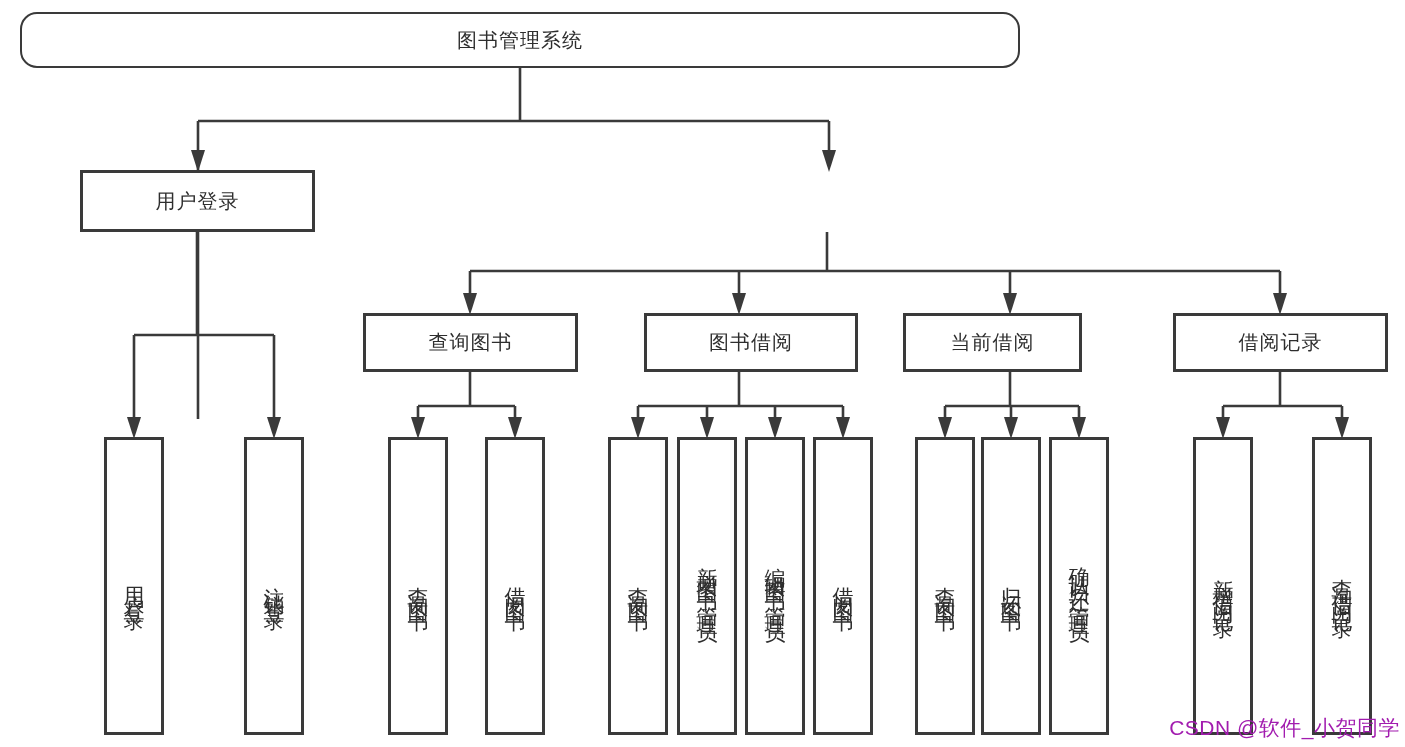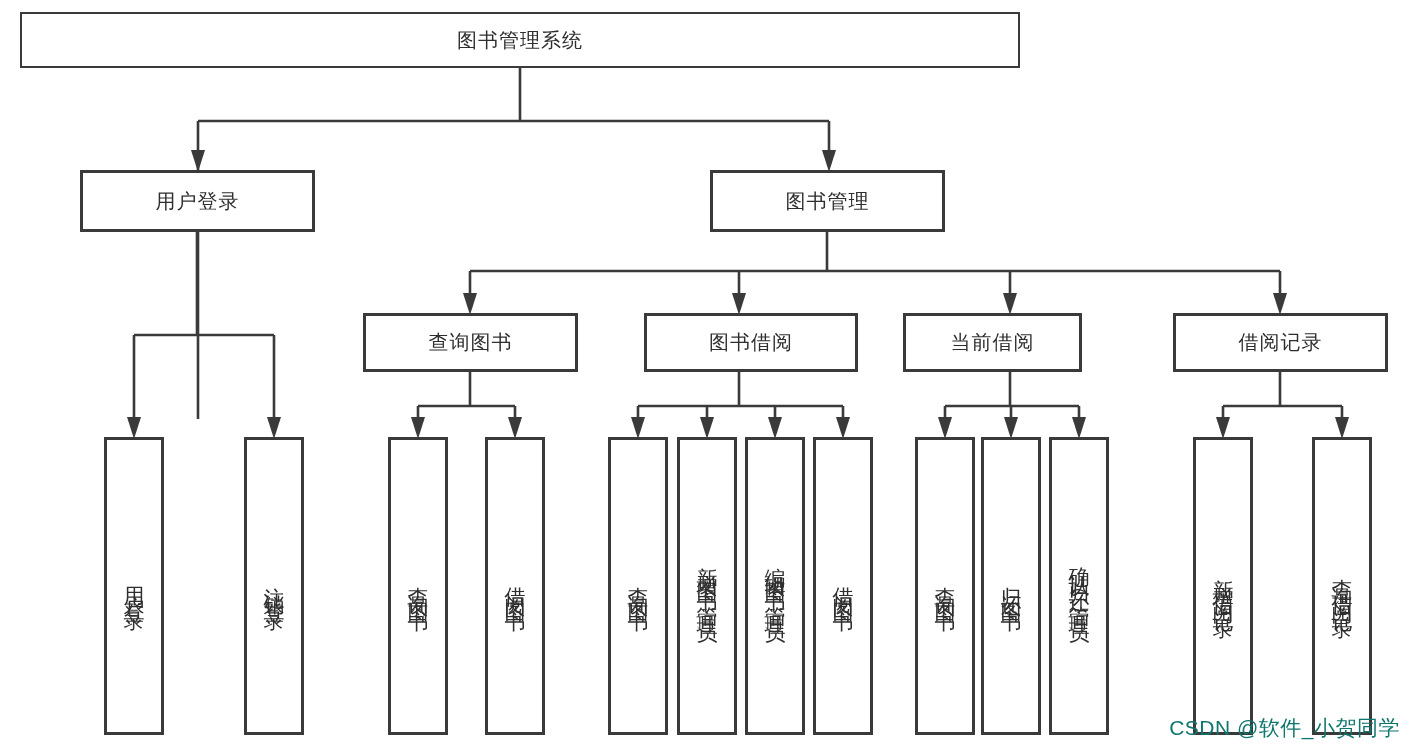--- a/index.html
+++ b/index.html
@@ -25,21 +25,21 @@
   .box {
     position: absolute;
     box-sizing: border-box;
     background: #ffffff;
     border: 3px solid #3a3a3a;
     display: flex;
     align-items: center;
     justify-content: center;
     z-index: 2;
   }
-  .box.root { border-width: 2px; }
+  .box.root { border-width: 2px; border-radius: 17px; }
   .hlabel {
     font-size: 20px;
     color: #2e2e2e;
     letter-spacing: 1px;
     white-space: nowrap;
   }
   .leaf {
     top: 437px;
     height: 298px;
     width: 60px;
@@ -51,21 +51,21 @@
     line-height: 1.15;
     letter-spacing: 8px;
     color: #2e2e2e;
     white-space: nowrap;
   }
   .watermark {
     position: absolute;
     top: 714px;
     right: 5px;
     font-size: 21px;
-    color: #0f766e;
+    color: #a21caf;
     letter-spacing: 0.5px;
     z-index: 3;
     white-space: nowrap;
   }
 </style>
 </head>
 <body>
 
 <div class="canvas">
 
@@ -100,23 +100,20 @@
       <polygon points="1335,417 1349,417 1342,439"></polygon>
     </g>
   </svg>
 
   <div class="box root" style="left:20px;top:12px;width:1000px;height:56px">
     <span class="hlabel">图书管理系统</span>
   </div>
 
   <div class="box" style="left:80px;top:170px;width:235px;height:62px">
     <span class="hlabel">用户登录</span>
-  </div>
-  <div class="box" style="left:710px;top:170px;width:235px;height:62px">
-    <span class="hlabel">图书管理</span>
   </div>
 
   <div class="box" style="left:363px;top:313px;width:215px;height:59px">
     <span class="hlabel">查询图书</span>
   </div>
   <div class="box" style="left:644px;top:313px;width:214px;height:59px">
     <span class="hlabel">图书借阅</span>
   </div>
   <div class="box" style="left:903px;top:313px;width:179px;height:59px">
     <span class="hlabel">当前借阅</span>

